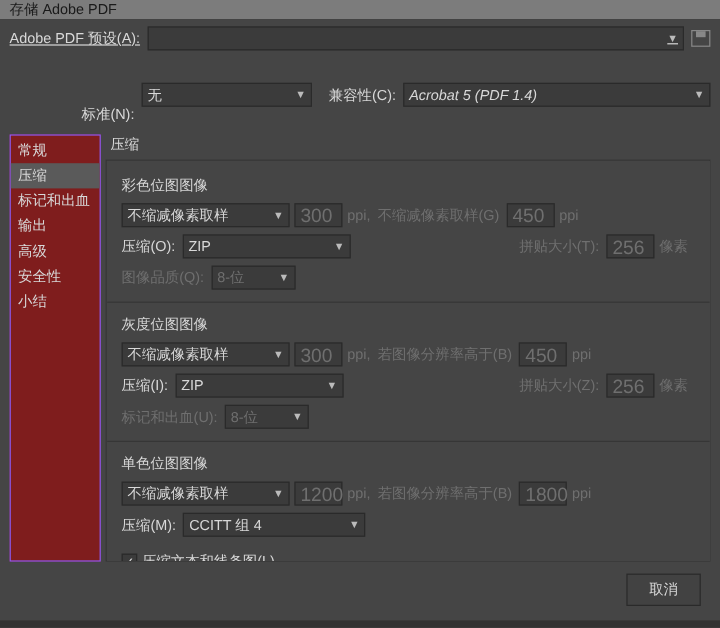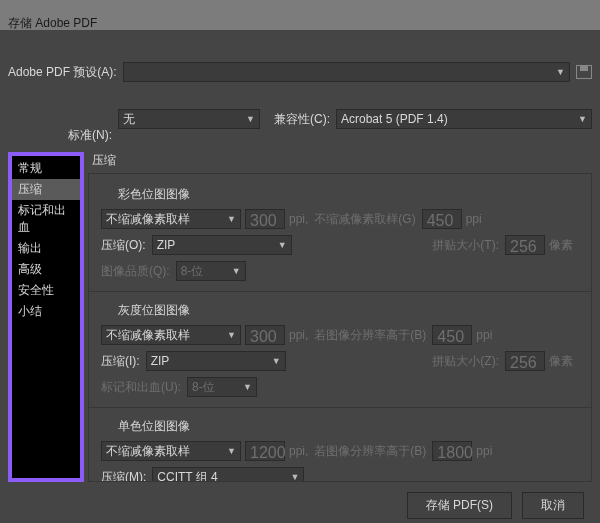--- a/index.html
+++ b/index.html
@@ -9,21 +9,21 @@
     font-size: 12px;
     color: #d8d8d8;
     width: 600px;
     height: 523px;
     overflow: hidden;
   }
   .titlebar {
     height: 16px;
     background: #7c7c7c;
     color: #1a1a1a;
-    padding: 15px 8px;
+    padding: 0 8px;
     font-size: 12px;
   }
   .content {
     padding: 4px 8px 8px 8px;
     background: #454545;
     height: calc(100% - 22px);
     display: flex;
     flex-direction: column;
   }
   .row { display: flex; align-items: center; margin: 6px 0; }
@@ -52,43 +52,43 @@
     height: 20px;
     padding: 2px 4px;
     font-size: 16px;
     width: 40px;
     text-align: left;
   }
   .disabled { color: #6f6f6f; }
   .main { display: flex; flex: 1; margin-top: 2px; gap: 4px; min-height: 0; }
   .sidebar {
     width: 76px;
-    background: #000000;
-    border: 4px solid #8b5cf6;
+    background: #7f1d1d;
+    border: 1px solid #8b5cf6;
     padding: 2px 0;
   }
   .sidebar-item {
     padding: 2px 6px;
     color: #d8d8d8;
     cursor: pointer;
     font-size: 12px;
   }
   .sidebar-item.selected {
     background: #5a5a5a;
   }
   .panel { flex: 1; display: flex; flex-direction: column; }
   .panel-title { color: #d8d8d8; margin-bottom: 4px; padding-left: 4px; }
   .panel-body {
     border: 1px solid #363636;
     background: #454545;
     padding: 8px 12px;
     flex: 1;
     overflow: auto;
   }
-  .section-title { color: #d8d8d8; margin: 4px 0 6px 17px; }
+  .section-title { color: #d8d8d8; margin: 4px 0 6px 0; }
   .divider { height: 1px; background: #363636; margin: 10px -12px; }
   .checkbox {
     width: 13px; height: 13px;
     border: 1px solid #2a2a2a;
     background: #3b3b3b;
     display: inline-flex;
     align-items: center;
     justify-content: center;
     margin-right: 4px;
     font-size: 10px;
@@ -115,32 +115,32 @@
     margin-left: 6px;
     cursor: pointer;
   }
   .save-icon::before {
     content: "";
     position: absolute;
     left: 3px; top: 0;
     width: 8px; height: 5px;
     background: #888;
   }
-  .grow { flex: 1; }
+  .grow { flex: 1; font-style: italic; }
 </style>
 </head>
 <body>
 
 <div class="titlebar">
   <span>存储 Adobe PDF</span>
 </div>
 
 <div class="content">
 
-  <div class="row" style="margin-top:28px;">
+  <div class="row" style="margin-top:2px;text-decoration:underline;">
     <span class="label">Adobe PDF 预设(A):</span>
     <div class="select" style="flex:1;">
       <span class="arrow">▼</span>
     </div>
     <div class="save-icon"></div>
   </div>
 
   <div class="row">
     <span class="label" style="margin-left:60px;margin-top:33px;">标准(N):</span>
     <div class="select" style="width:142px;">
@@ -258,17 +258,16 @@
         <div class="row" style="margin-top:12px;">
           <span class="checkbox">✓</span>
           <span class="label">压缩文本和线条图(L)</span>
         </div>
 
       </div>
     </div>
   </div>
 
   <div class="footer">
-    <div class="button"><span>存储 PDF(S)</span></div>
     <div class="button"><span>取消</span></div>
   </div>
 
 </div>
 
 </body></html>

